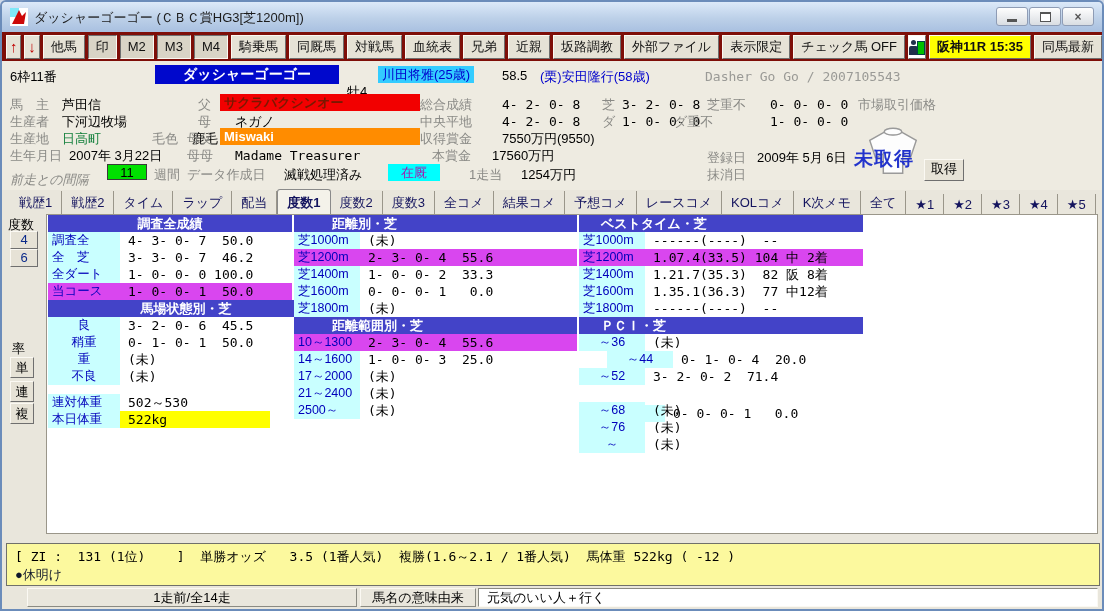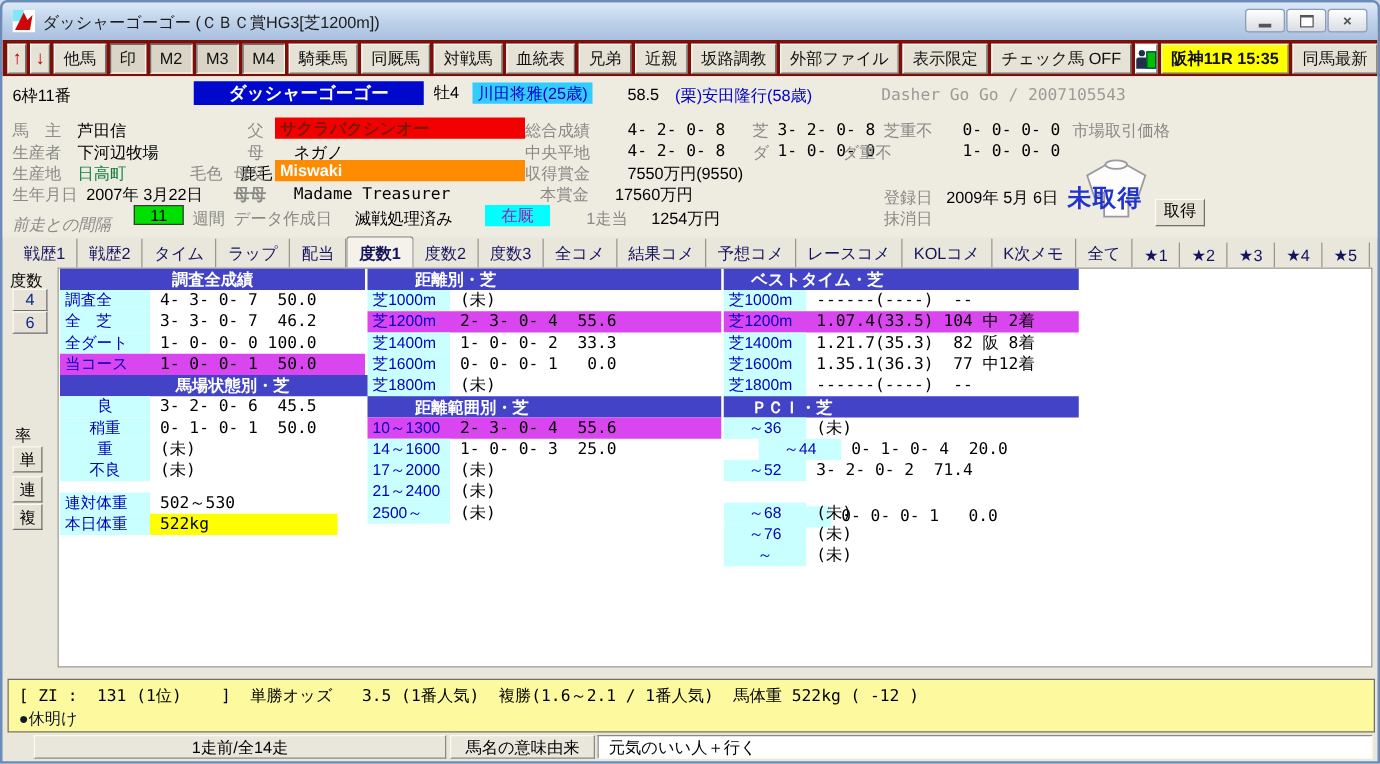--- a/index.html
+++ b/index.html
@@ -133,21 +133,21 @@
           <span class="flag"></span>
         </span>
     </span>
     <span class="tbtn race">阪神11R 15:35</span>
     <span class="tbtn">同馬最新</span>
   </div>
 
   <div class="infopanel">
     <span class="abs" style="left:8px;top:7px;color:#000;">6枠11番</span>
     <span class="namebanner">ダッシャーゴーゴー</span>
-    <span class="abs" style="left:345px;top:4px;color:#000;">牡4</span>
+    <span class="abs" style="left:345px;top:22px;color:#000;">牡4</span>
     <span class="jockey">川田将雅(25歳)</span>
     <span class="abs" style="left:500px;top:7px;color:#000;">58.5</span>
     <span class="abs" style="left:538px;top:7px;color:#0000cc;">(栗)安田隆行(58歳)</span>
     <span class="abs mono" style="left:703px;top:8px;color:#9a9a96;font-size:13px;">Dasher Go Go / 2007105543</span>
 
     <span class="abs lbl" style="left:8px;top:35px;">馬　主</span>
     <span class="abs" style="left:60px;top:35px;color:#000;">芦田信</span>
     <span class="abs lbl" style="left:8px;top:52px;">生産者</span>
     <span class="abs" style="left:60px;top:52px;color:#000;">下河辺牧場</span>
     <span class="abs lbl" style="left:8px;top:69px;">生産地</span>
@@ -159,21 +159,21 @@
     <span class="abs lbl" style="left:8px;top:110px;font-style:italic;">前走との間隔</span>
     <span class="greenbox">11</span>
     <span class="abs lbl" style="left:152px;top:105px;">週間</span>
 
     <span class="abs lbl" style="left:196px;top:35px;">父</span>
     <span class="sirebanner">サクラバクシンオー</span>
     <span class="abs lbl" style="left:196px;top:52px;">母</span>
     <span class="abs" style="left:233px;top:52px;color:#000;">ネガノ</span>
     <span class="abs lbl" style="left:185px;top:69px;">母父</span>
     <span class="damsirebanner">Miswaki</span>
-    <span class="abs lbl" style="left:185px;top:86px;font-weight:bold;">母母</span>
+    <span class="abs lbl" style="left:185px;top:86px;">母母</span>
     <span class="abs mono" style="left:233px;top:87px;color:#000;font-size:13px;">Madame Treasurer</span>
     <span class="abs lbl" style="left:185px;top:105px;">データ作成日</span>
     <span class="abs" style="left:282px;top:105px;color:#000;">滅戦処理済み</span>
     <span class="stablebox">在厩</span>
 
     <span class="abs lbl" style="left:418px;top:35px;">総合成績</span>
     <span class="abs statval" style="left:500px;top:36px;">4- 2- 0- 8</span>
     <span class="abs lbl" style="left:600px;top:35px;">芝</span>
     <span class="abs statval" style="left:620px;top:36px;">3- 2- 0- 8</span>
     <span class="abs lbl" style="left:705px;top:35px;">芝重不</span>

